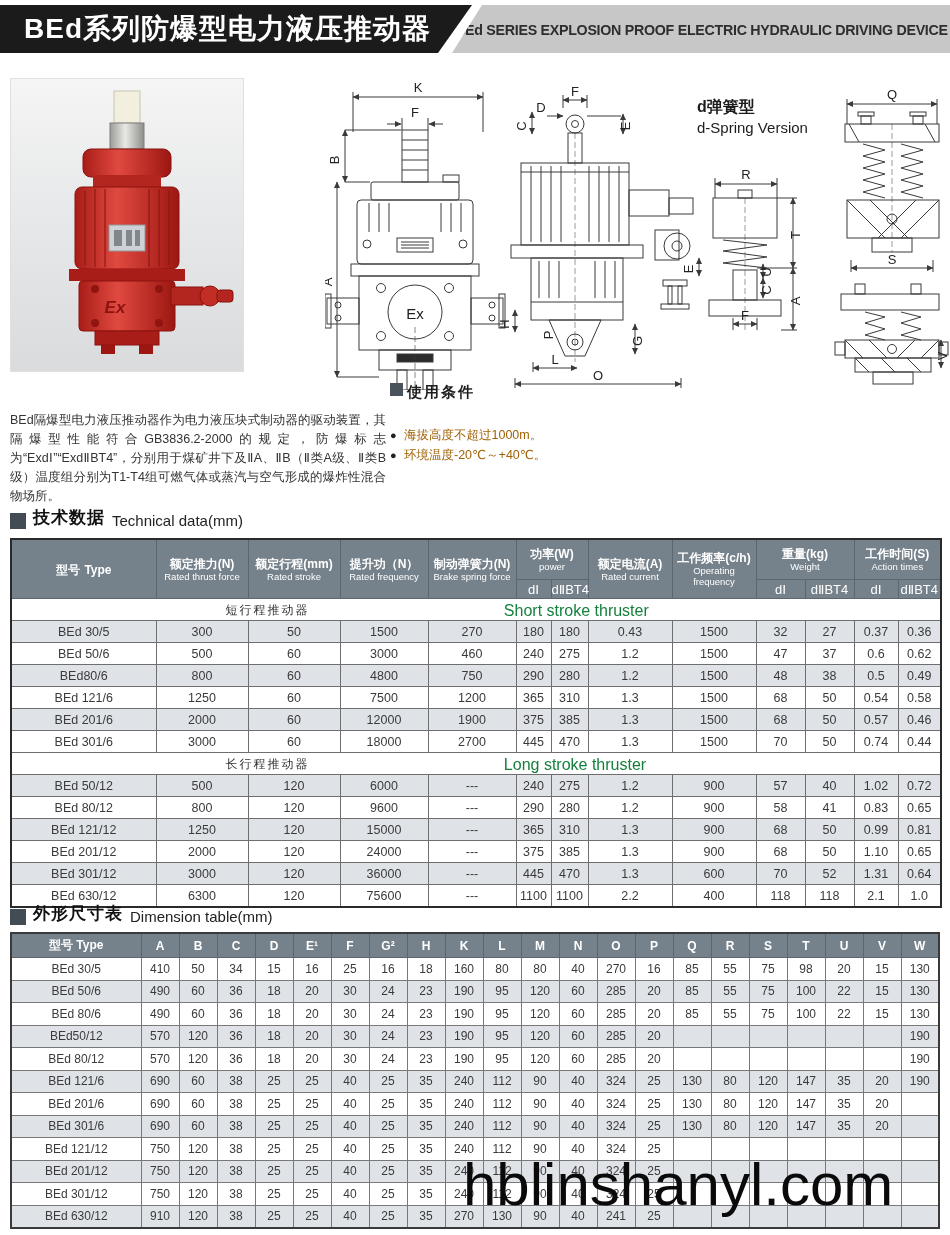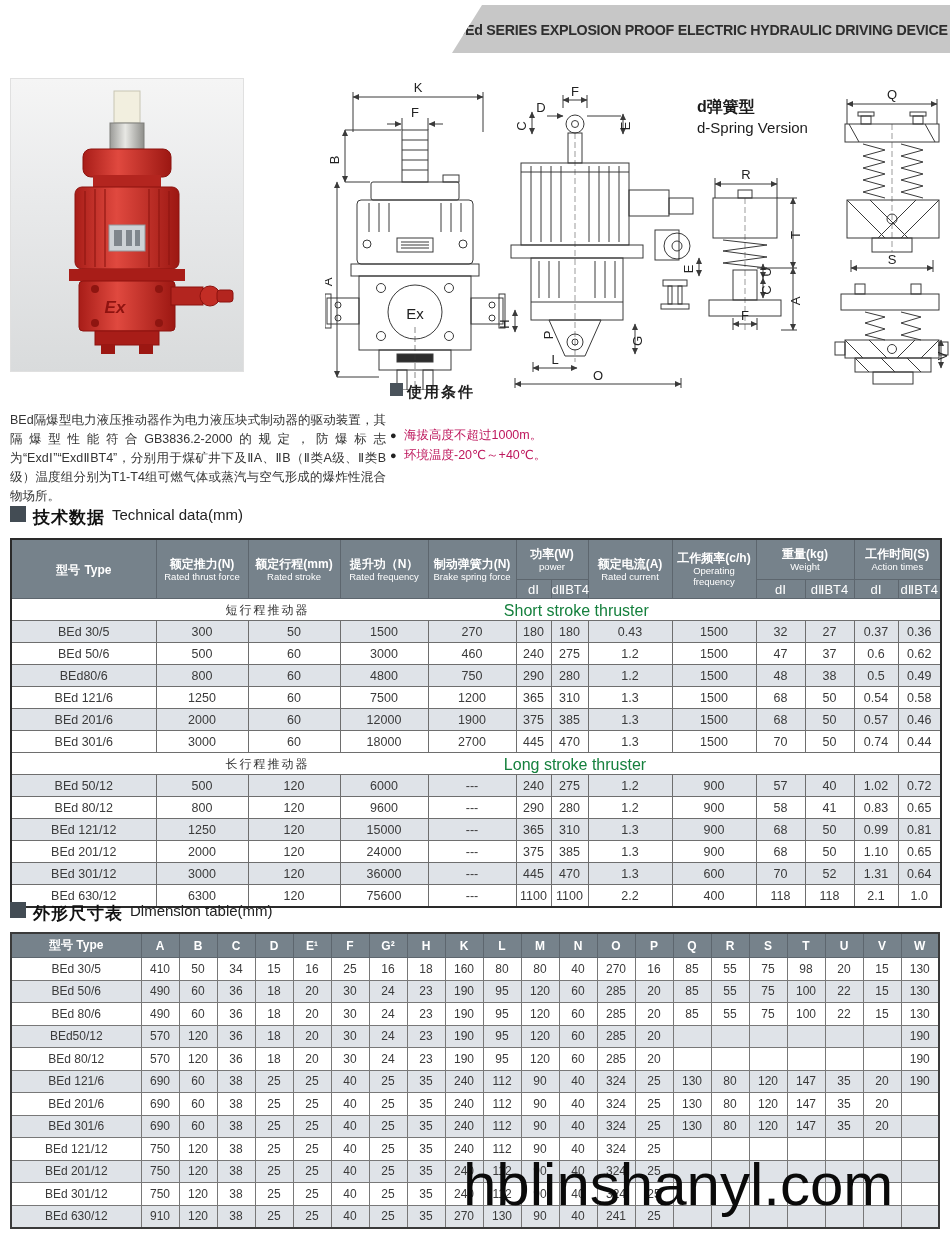--- a/index.html
+++ b/index.html
@@ -25,24 +25,24 @@
   .draw svg text{font-family:"Liberation Sans","DejaVu Sans",sans-serif;}
   
   .desc{position:absolute;left:10px;top:398px;width:376px;font-size:12.5px;line-height:19px;
         color:#333;text-align:justify;}
   
   .usage{position:absolute;left:390px;top:383px;width:554px;}
   .usage-title{display:flex;align-items:flex-start;gap:4px;margin-bottom:24px;}
   .usage-title .sq{width:13px;height:13px;background:#4a535b;}
   .usage-title span{font-size:15px;font-weight:bold;color:#1d1d1d;letter-spacing:2px;}
   .usage ul{margin:0;padding:0;list-style:none;}
-  .usage li{font-size:12.5px;line-height:19.5px;color:#be185d;padding-left:14px;position:relative;}
+  .usage li{font-size:12.5px;line-height:19.5px;color:#a16207;padding-left:14px;position:relative;}
   .usage li::before{content:"●";position:absolute;left:0;top:0;font-size:11px;color:#222;}
   
-  .sec{position:absolute;left:10px;display:flex;align-items:flex-start;gap:7px;}
+  .sec{position:absolute;left:10px;display:flex;align-items:flex-end;gap:7px;}
   .sec .sq{width:16px;height:16px;background:#434c54;}
   .sec .zh{font-size:17px;font-weight:bold;color:#111;letter-spacing:1px;}
   .sec .en{font-size:15px;color:#222;}
   
   table{border-collapse:collapse;table-layout:fixed;}
   
   .tech{position:absolute;left:10px;top:538px;width:930px;border:2px solid #2a2a2a;}
   .tech th{background:#76828b;color:#fff;border:1px solid #5d666e;padding:0;vertical-align:middle;}
   .tech thead .zh{font-size:12px;font-weight:bold;line-height:14px;}
   .tech thead .en{font-size:9.5px;font-weight:normal;line-height:11px;}
@@ -64,20 +64,23 @@
           font-size:12px;color:#3a3a3a;}
   .dim tr.alt{background:#dfe3e8;}
   
   .wm{position:absolute;left:463px;top:1150px;font-size:60px;color:#0a0a0a;
       white-space:nowrap;z-index:20;letter-spacing:0px;}
 </style>
 </head>
 <body>
 
 <div class="hdr">
+  <div class="hdr-dark">
+    <span>BEd系列防爆型电力液压推动器</span>
+  </div>
   <div class="hdr-gray">
     <span>BEd SERIES EXPLOSION PROOF ELECTRIC HYDRAULIC DRIVING DEVICE</span>
   </div>
 </div>
 
 <div class="photo">
   <svg width="232" height="292" viewBox="0 0 232 292">
     <defs>
       <linearGradient id="metal" x1="0" y1="0" x2="1" y2="0">
         <stop offset="0" stop-color="#9b9b98"></stop>

